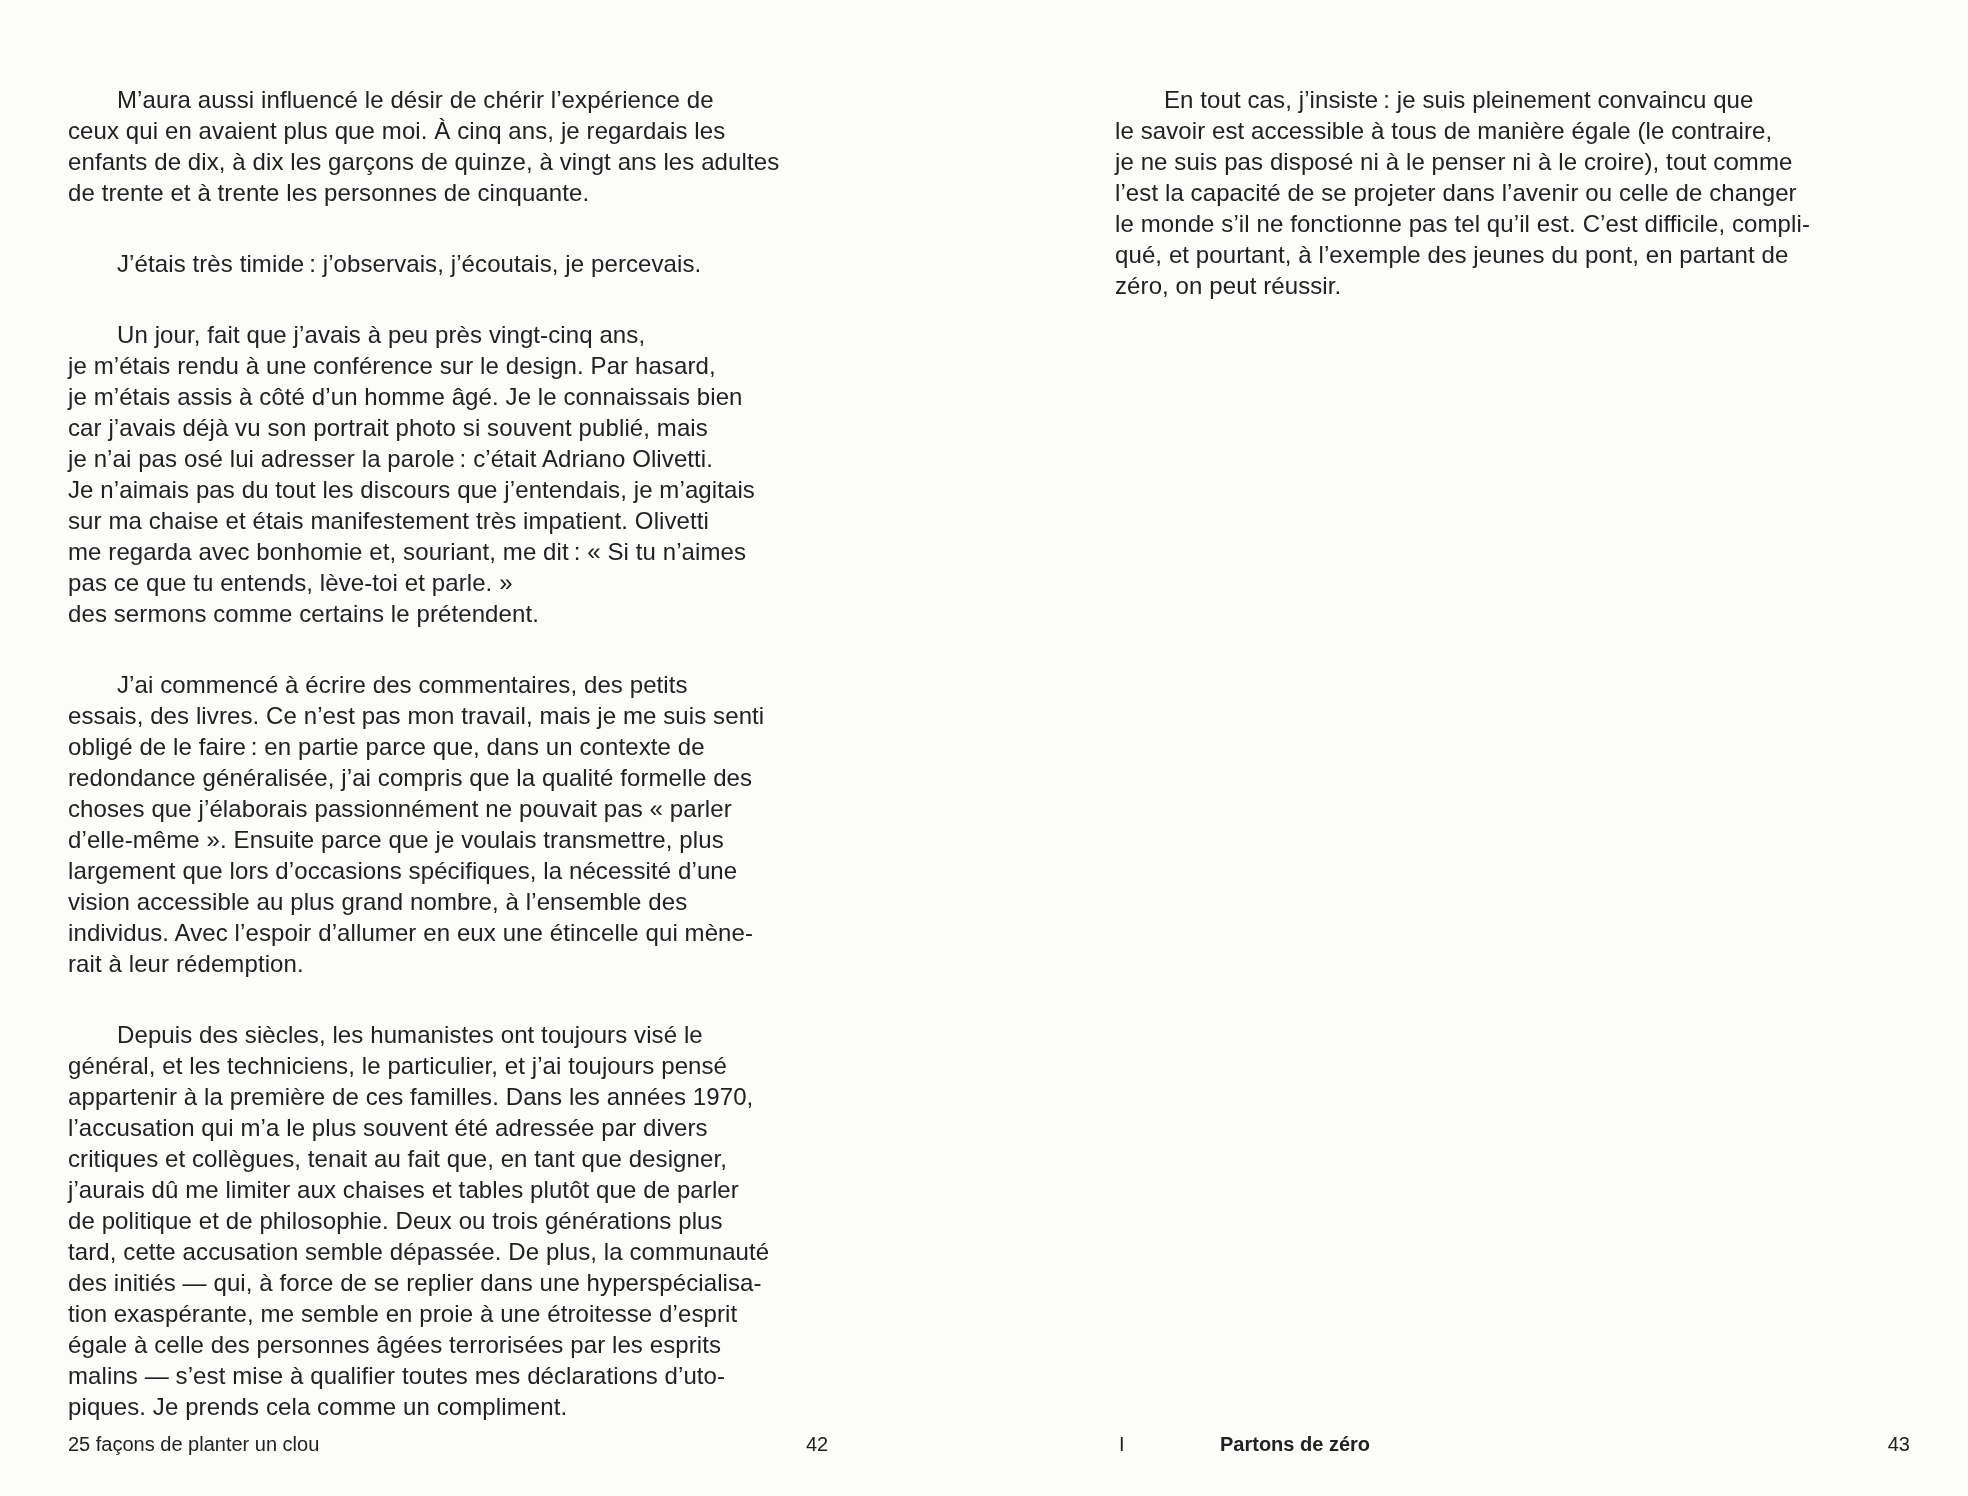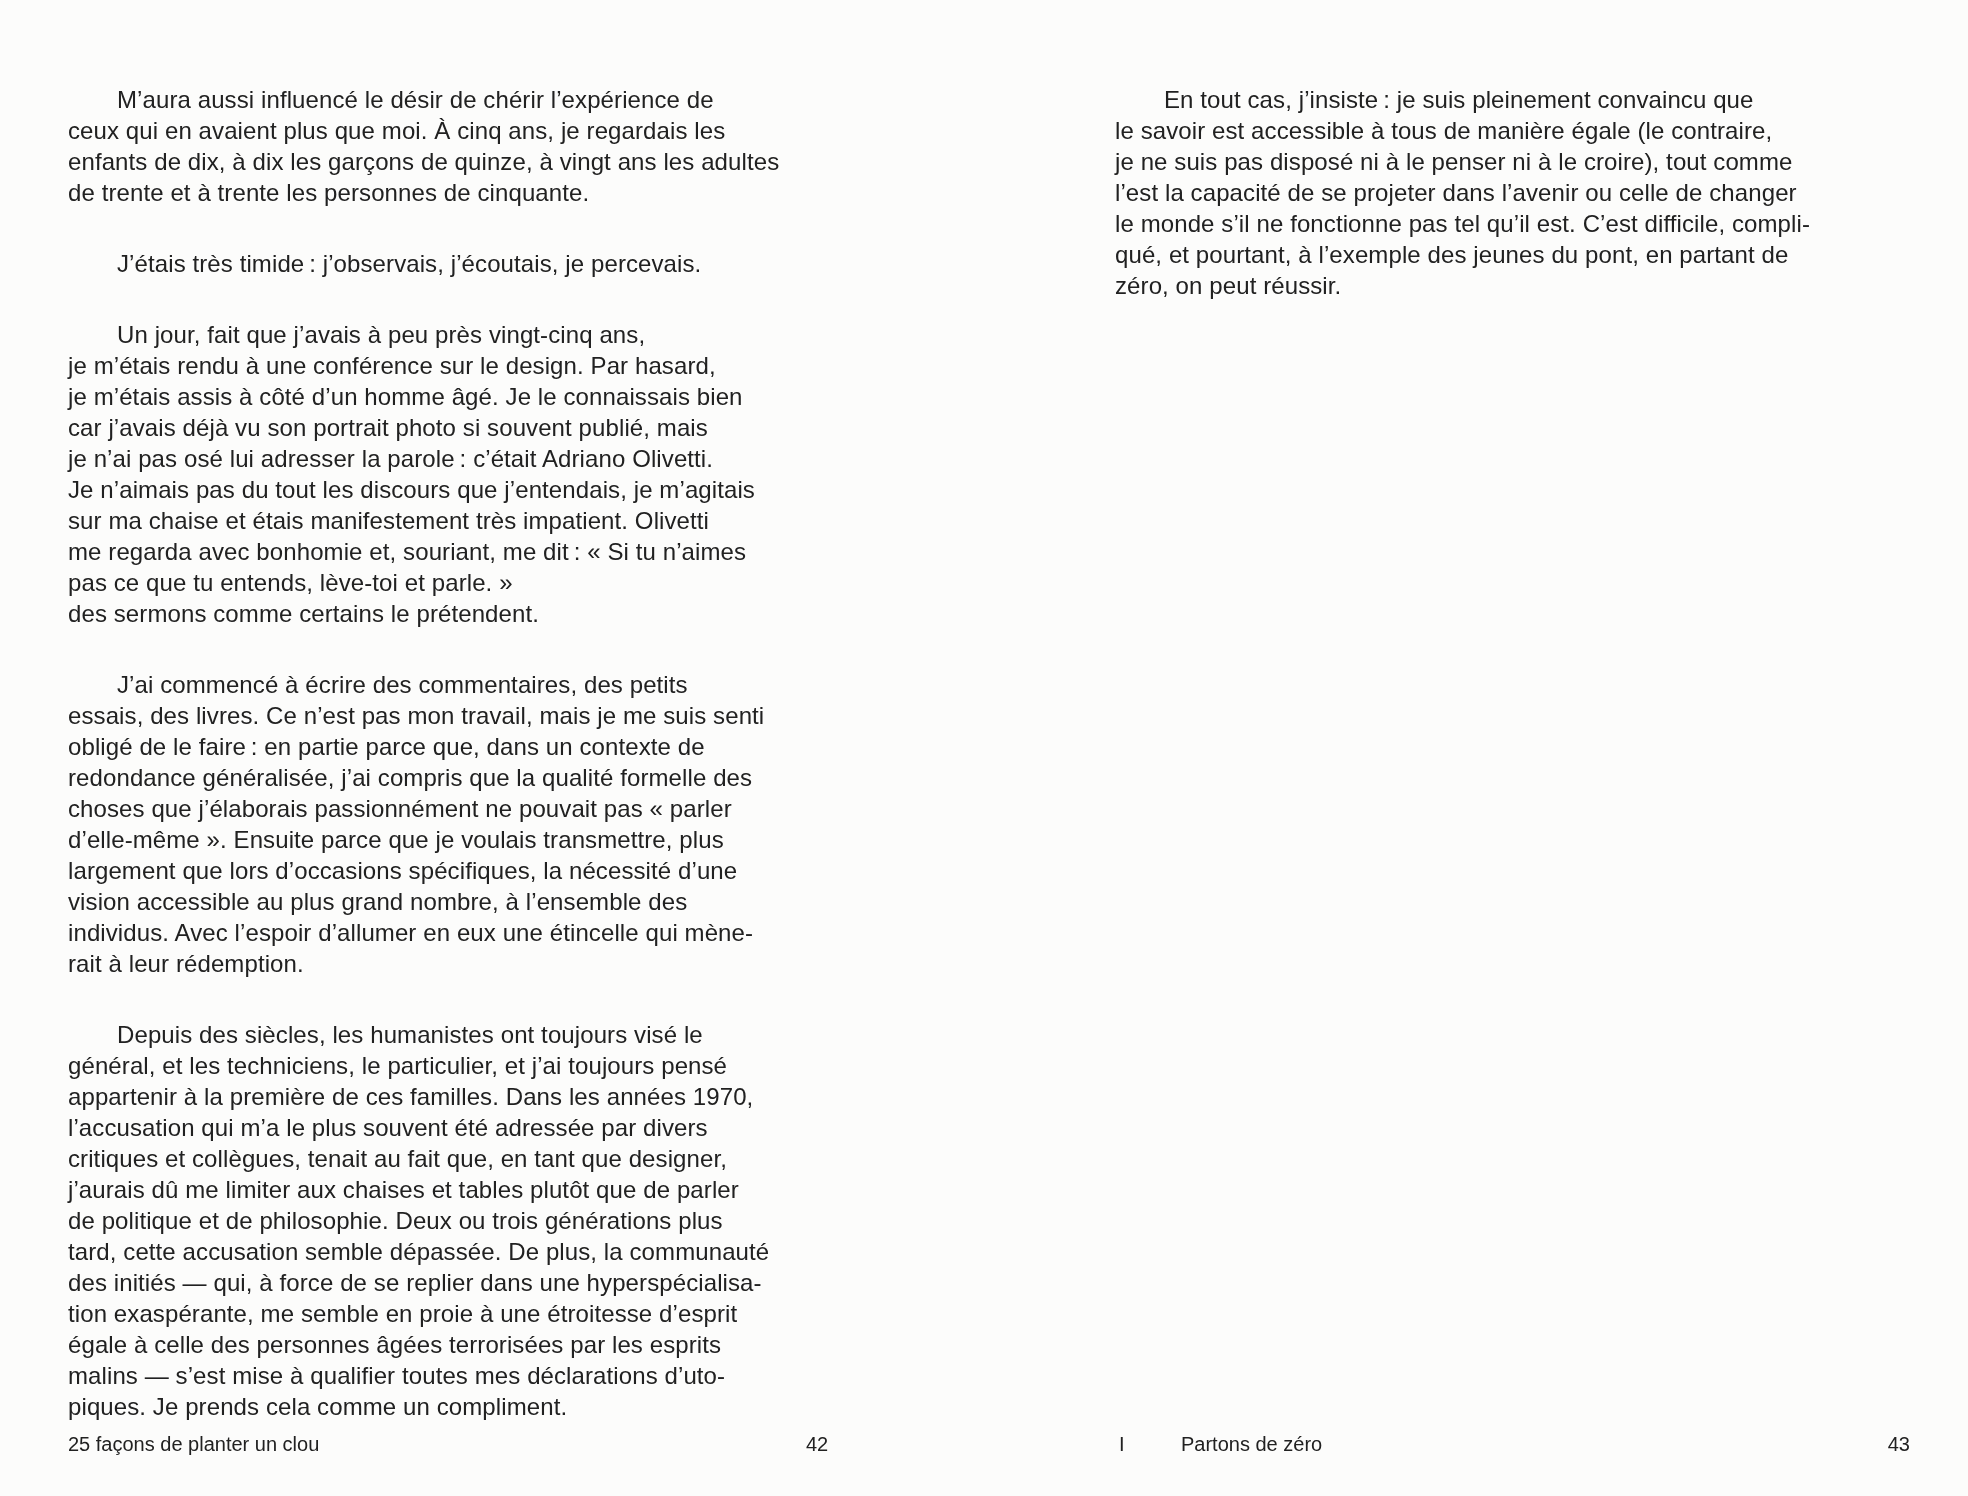--- a/index.html
+++ b/index.html
@@ -32,21 +32,21 @@
     position:absolute;
     top:1429px;
     font-size:20px;
     line-height:30px;
     color:var(--ink);
     white-space:nowrap;
   }
   .rf-book-title{left:68px;}
   .rf-page-left{left:806px;}
   .rf-chapter-numeral{left:1119px;}
-  .rf-chapter-title{left:1181px;}
+  .rf-chapter-title{left:1220px;font-weight:bold;}
   .rf-page-right{right:58px;}
 </style>
 </head>
 <body>
 
 <div class="spread">
 
   <div class="text-block left" id="left-text">
       <div class="line first">M’aura aussi influencé le désir de chérir l’expérience de</div>
       <div class="line">ceux qui en avaient plus que moi. À cinq ans, je regardais les</div>

